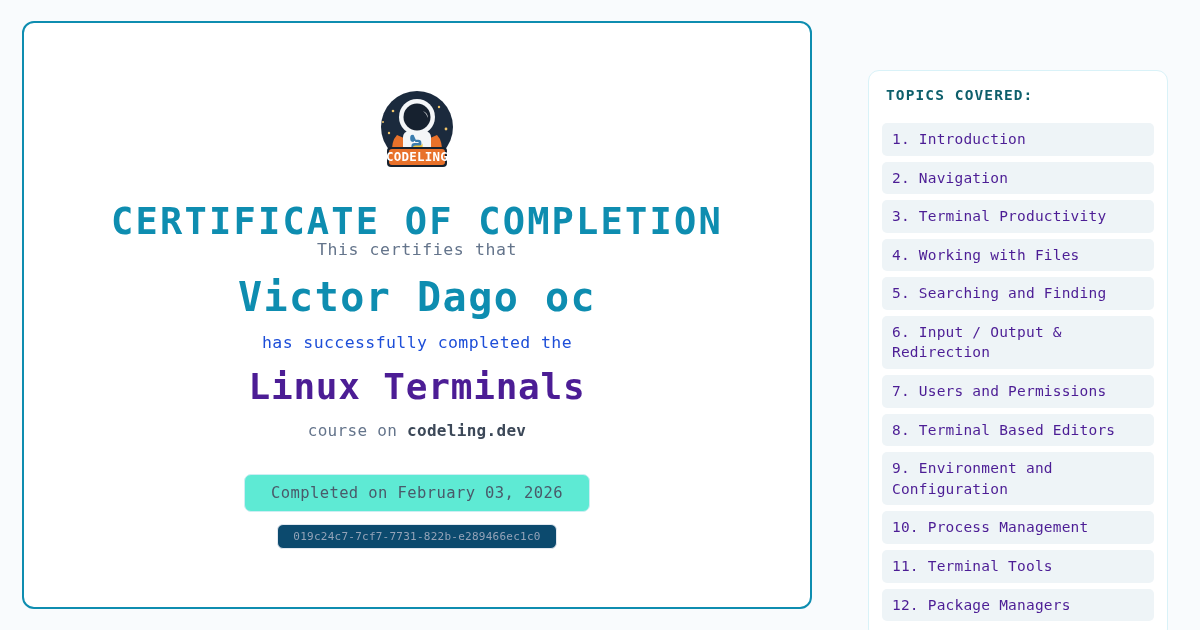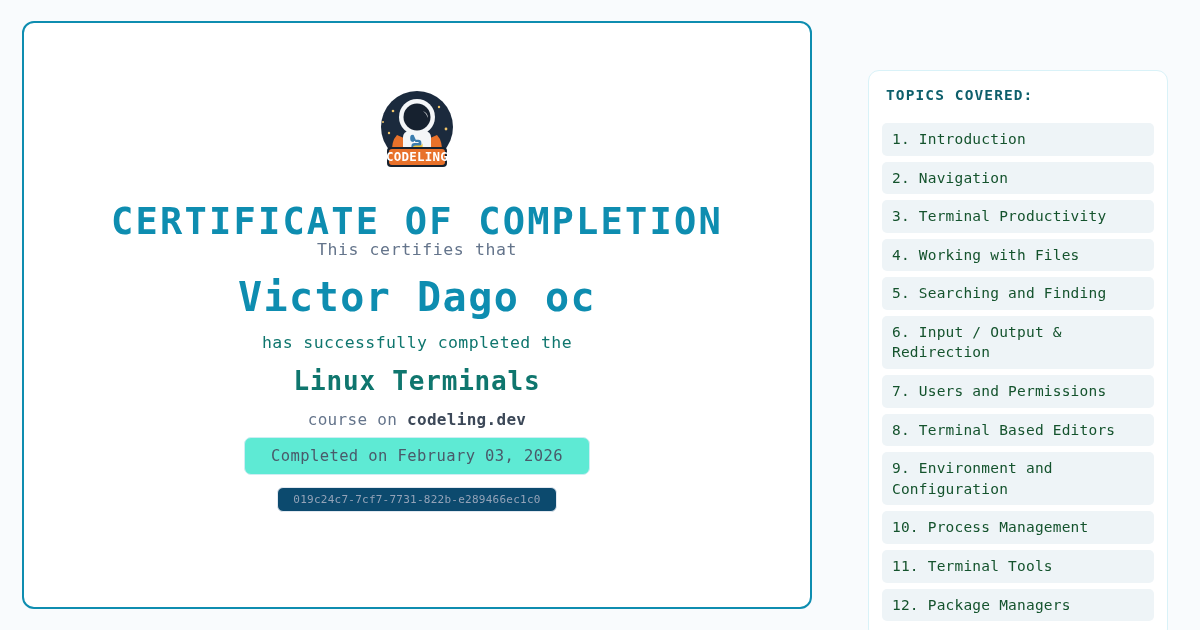--- a/index.html
+++ b/index.html
@@ -71,39 +71,39 @@
     font-weight: bold;
     color: #0e8db0;
     letter-spacing: 1.5px;
     line-height: 1.1;
     margin-bottom: 14px;
     white-space: nowrap;
   }
 
   .completed-line {
     font-size: 16.5px;
-    color: #0f766e;
+    color: #1d4ed8;
     letter-spacing: 0.4px;
     margin-bottom: 14px;
   }
 
   .course-name {
-    font-size: 26px;
-    font-weight: bold;
-    color: #0f766e;
+    font-size: 36px;
+    font-weight: bold;
+    color: #4c1d95;
     letter-spacing: 0.8px;
     margin-bottom: 14px;
     white-space: nowrap;
   }
 
   .course-on {
     font-size: 16px;
     color: #64748b;
     letter-spacing: 0.3px;
-    margin-bottom: 8px;
+    margin-bottom: 34px;
   }
   .course-on .domain {
     font-weight: bold;
     color: #3c4858;
   }
 
   
   .date-badge {
     background: #5eead4;
     border: 1px solid #cdeef3;
@@ -147,21 +147,21 @@
   }
 
   .topic-list { list-style: none; }
 
   .topic-item {
     background: #eef4f7;
     border-radius: 5px;
     padding: 6px 10px;
     margin-bottom: 6px;
     font-size: 14.5px;
-    color: #14532d;
+    color: #4c1d95;
     letter-spacing: 0.2px;
     line-height: 1.42;
   }
   .topic-item:last-child { margin-bottom: 4px; }
 </style>
 </head>
 <body>
 
 <div class="page">
 

